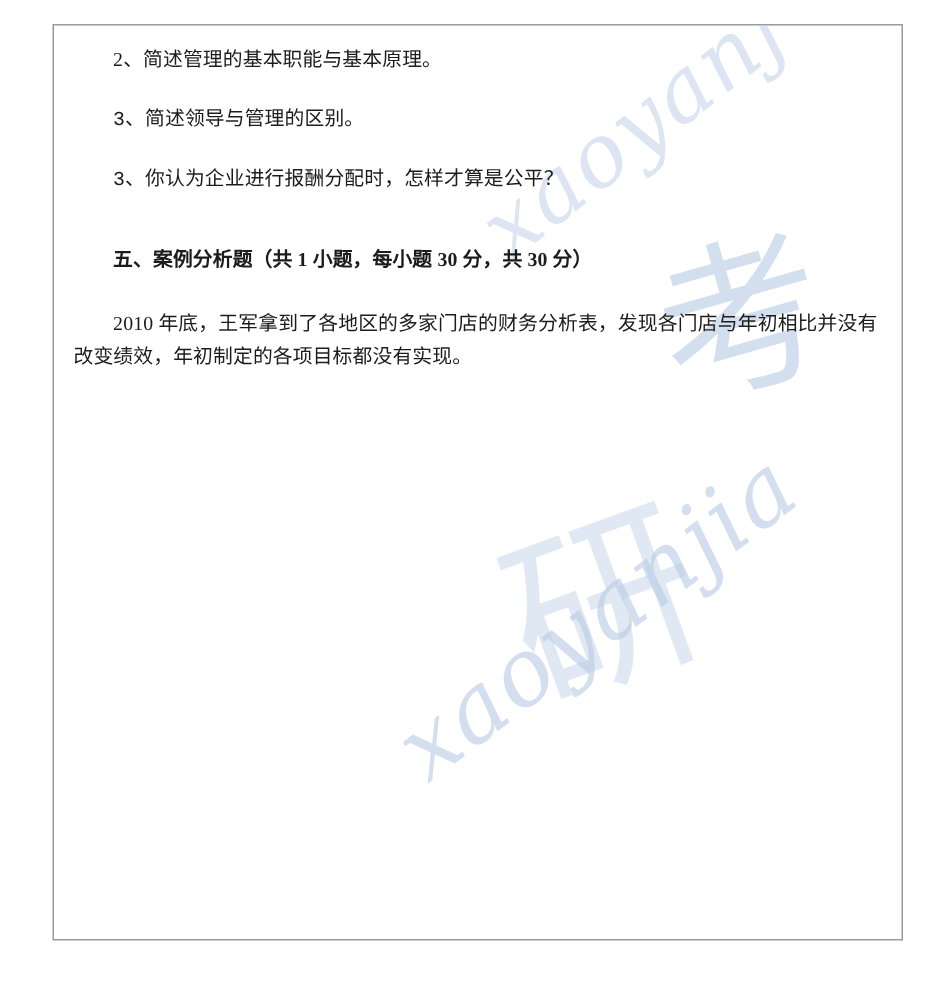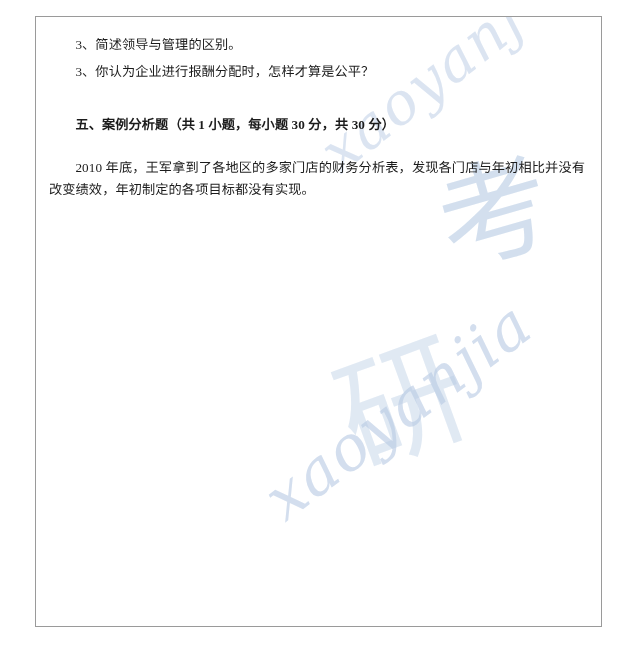--- a/index.html
+++ b/index.html
@@ -98,21 +98,21 @@
     margin: 0;
     font-size: 13.2px;
     line-height: 22.05px;
     text-align: justify;
     text-justify: inter-ideograph;
     text-align-last: left;
     letter-spacing: .1px;
     word-break: break-all;
   }
   p.indent2 { text-indent: 2em; }
-  p.gap-sm  { margin-top: 5px; }
+  p.gap-sm  { margin-top: 18px; font-family: Liberation Mono, monospace; }
   p.gap-md  { margin-top: 21px; }
   p.gap-lg  { margin-top: 31px; }
 
   .heading {
     font-weight: 700;
   }
 </style>
 </head>
 <body>
 
@@ -120,20 +120,21 @@
 
   <div id="watermark-layer">
     <div class="wm-cjk" id="wm-cjk-1">考</div>
     <div class="wm-script" id="wm-script-upper">xaoyanj</div>
     <div class="wm-cjk" id="wm-cjk-2">研</div>
     <div class="wm-script" id="wm-script-lower">xaoyanjia</div>
   </div>
 
   <div id="doc-body">
 
+    <p class="line indent2">2、简述管理的基本职能与基本原理。</p>
     <p class="line indent2 gap-sm">3、简述领导与管理的区别。</p>
     <p class="line indent2 gap-sm">3、你认为企业进行报酬分配时，怎样才算是公平？</p>
 
 
     <p class="line indent2 gap-lg heading">五、案例分析题（共 1 小题，每小题 30 分，共 30 分）</p>
     <p class="line indent2 gap-md">2010 年底，王军拿到了各地区的多家门店的财务分析表，发现各门店与年初相比并没有改变绩效，年初制定的各项目标都没有实现。</p>
 
   </div>
 </div>
 

